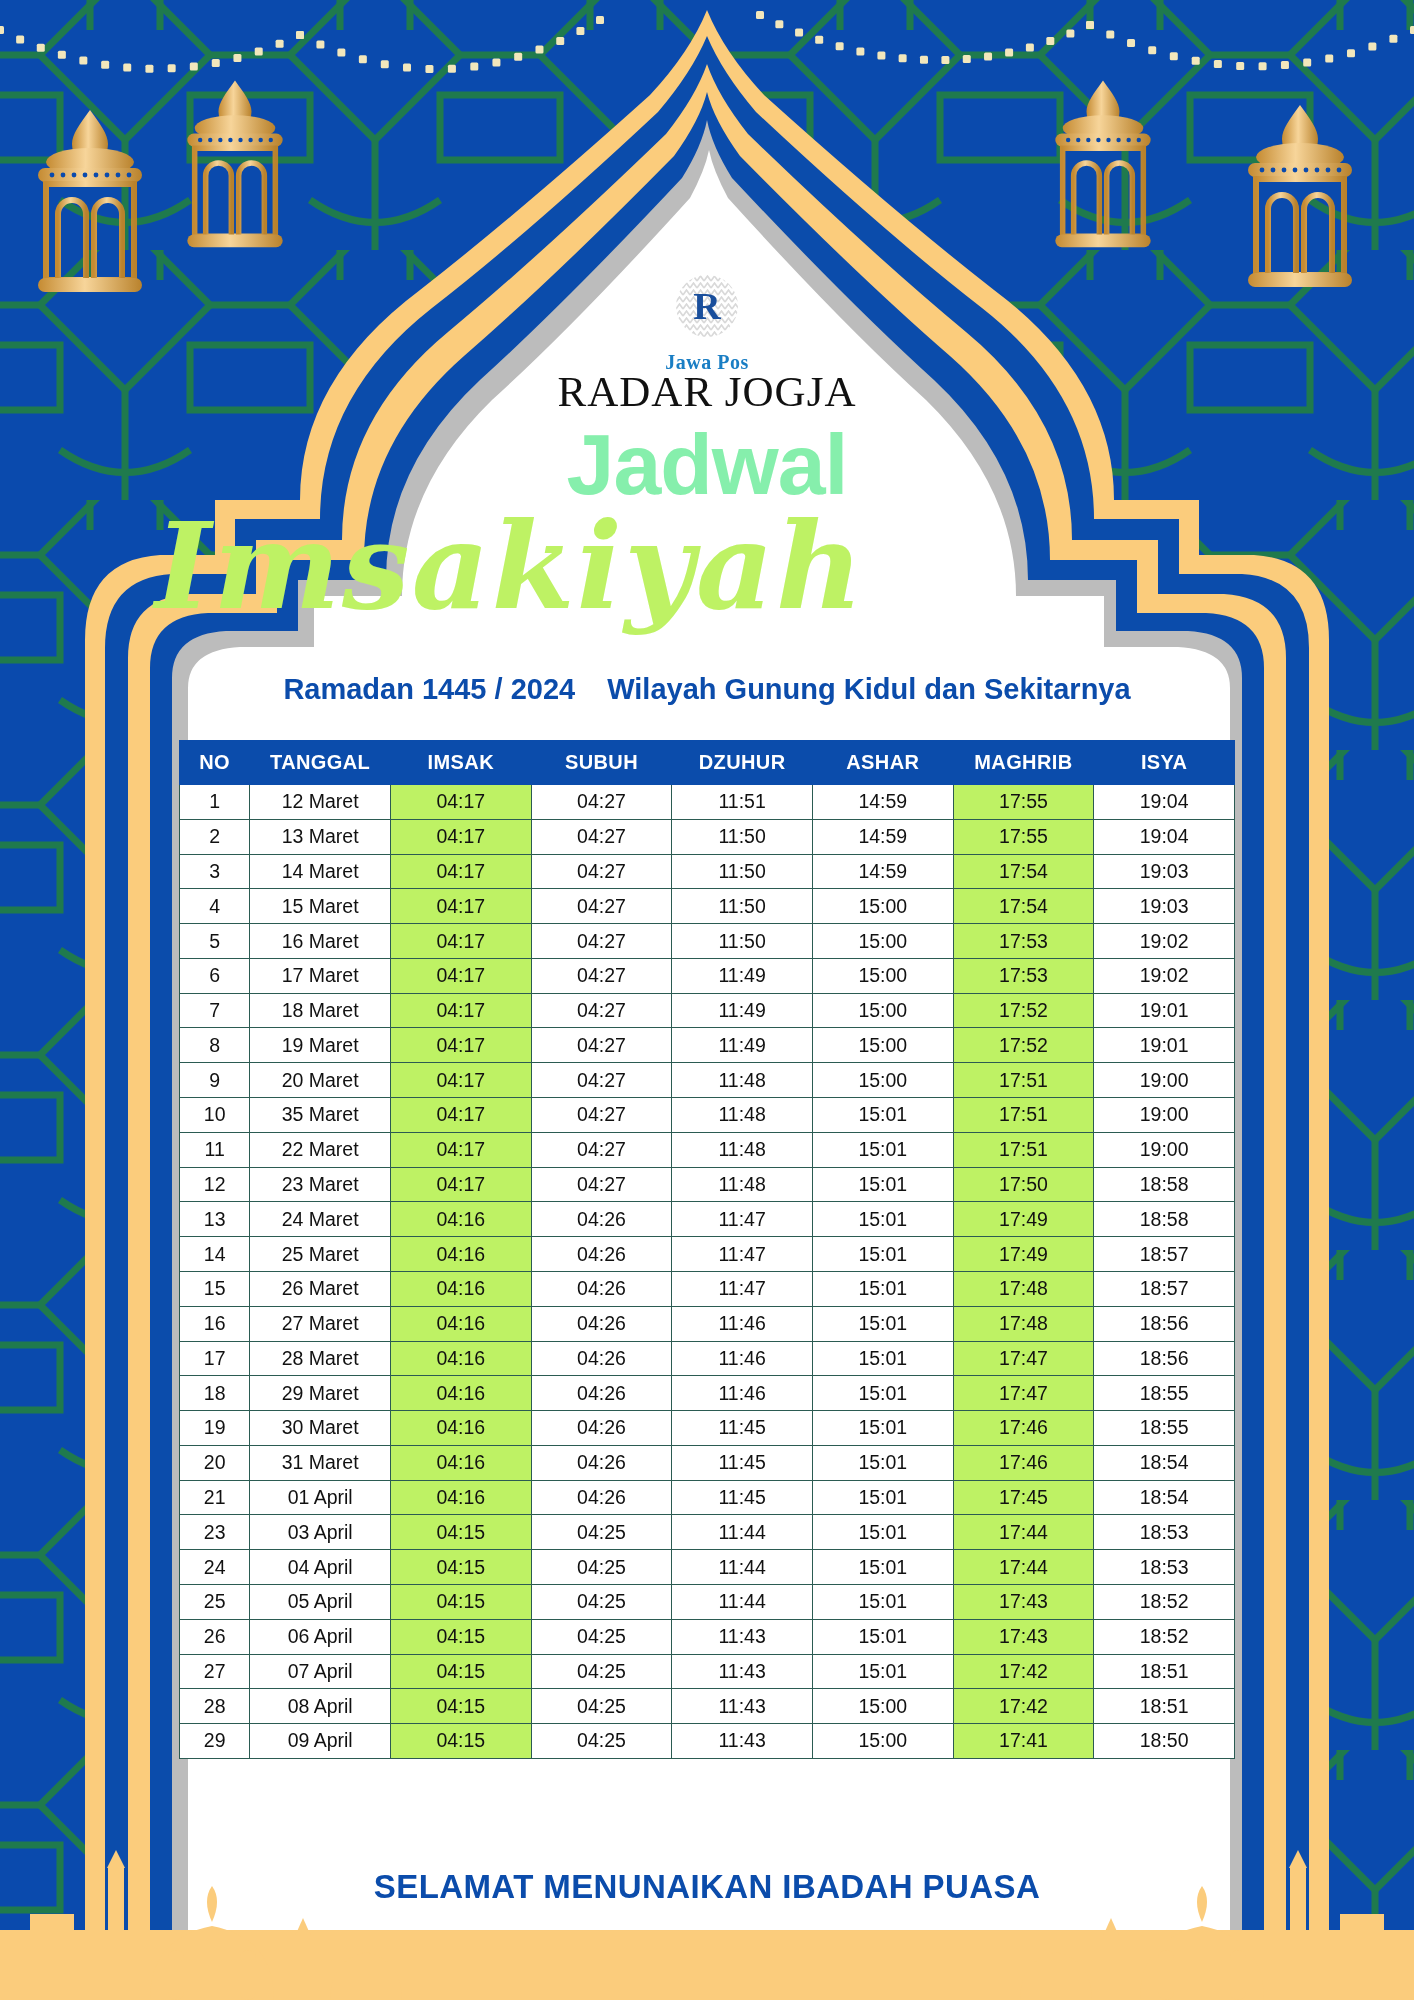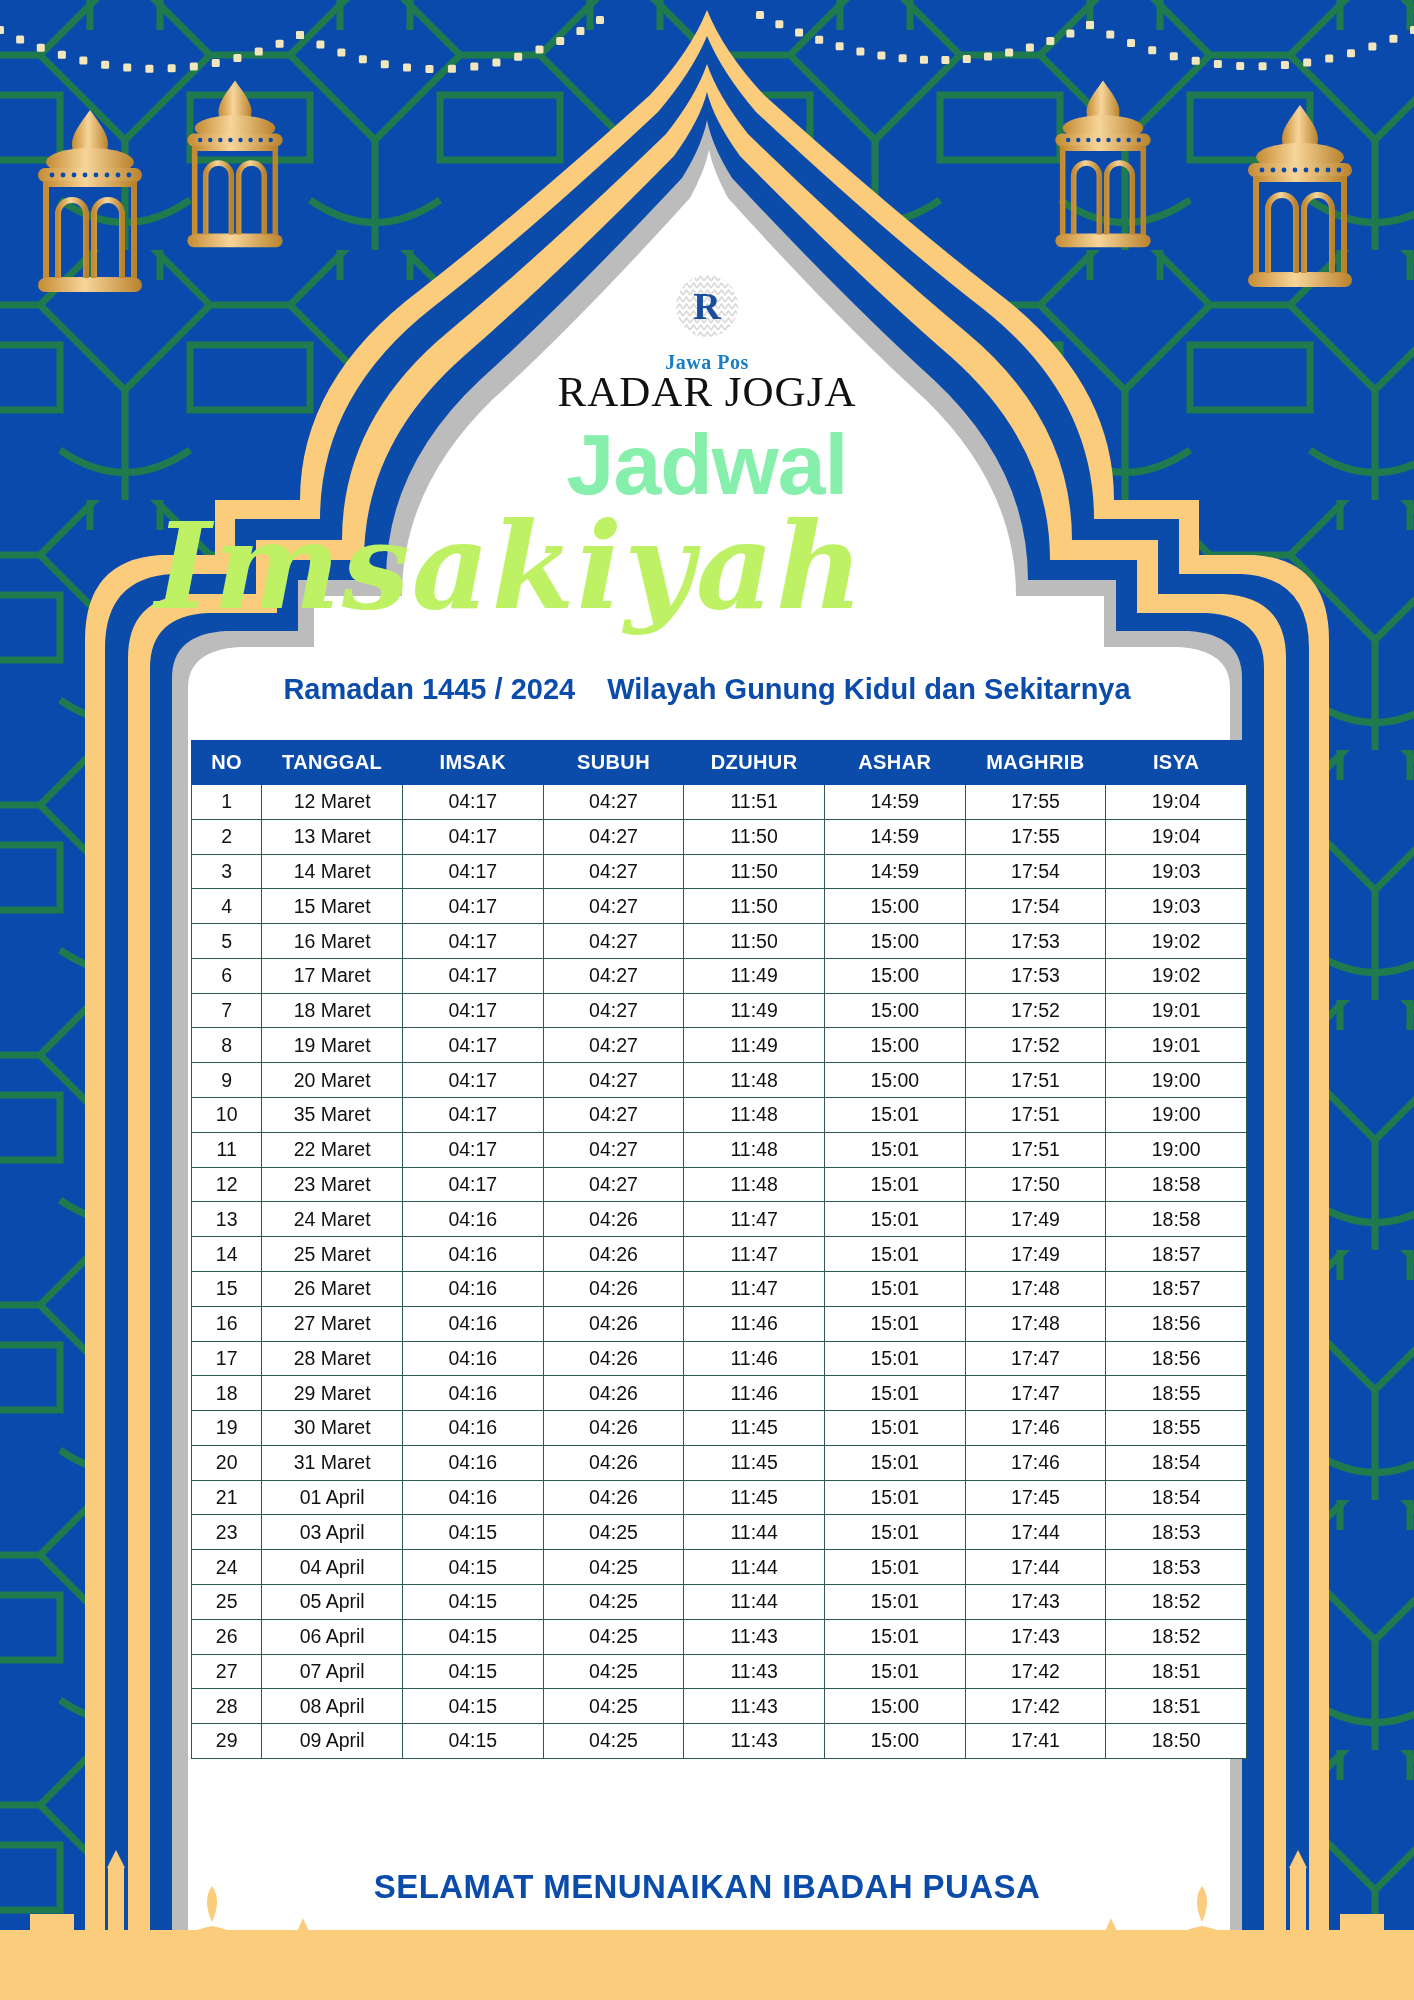--- a/index.html
+++ b/index.html
@@ -65,33 +65,32 @@
     display:flex; justify-content:center; gap:32px;
     color:#0b4cab; font-size:29px; font-weight:bold;
   }
 
   
   #schedule-table {
     position:absolute; top:590px; left:24px;
     width:1056px;
     border-collapse:collapse;
     font-size:19.5px;
-    margin-left:12px;
   }
   #schedule-table th {
     background:#0b4cab; color:#fff;
     font-size:20px; font-weight:bold; letter-spacing:.4px;
     padding:10px 0; border:1px solid #0b4cab;
   }
   #schedule-table td {
     text-align:center; padding:5.4px 0;
     border:1px solid #2b5b52;
     background:#fff; color:#111;
   }
-  #schedule-table td.hl { background:#ffffff; }
+  #schedule-table td.hl { background:#bef264; }
   .c-no     { width:62px; }
   .c-tgl    { width:124px; }
   .c-time   { width:124px; }
 
   
   .footer {
     position:absolute; top:1718px; left:0; width:1104px; text-align:center;
     z-index:7;
   }
   .footer-main {

